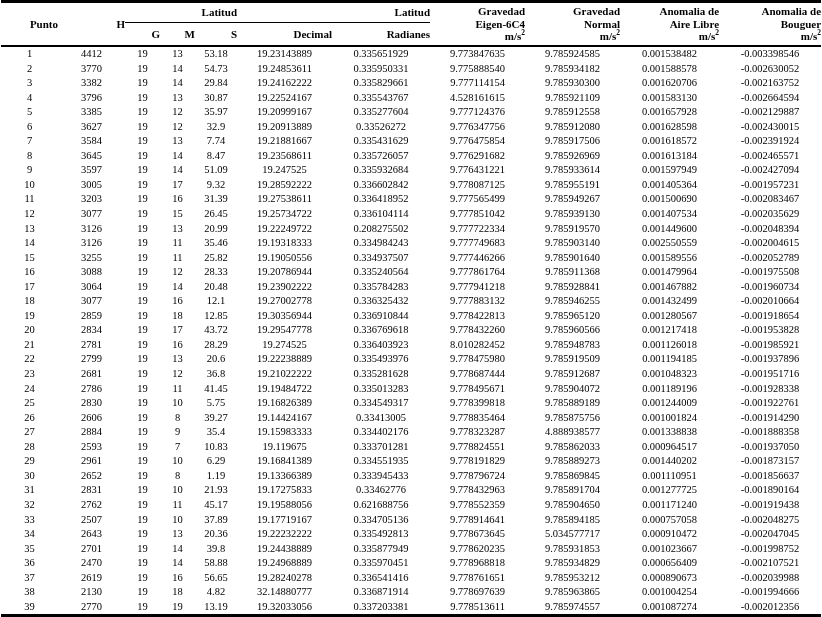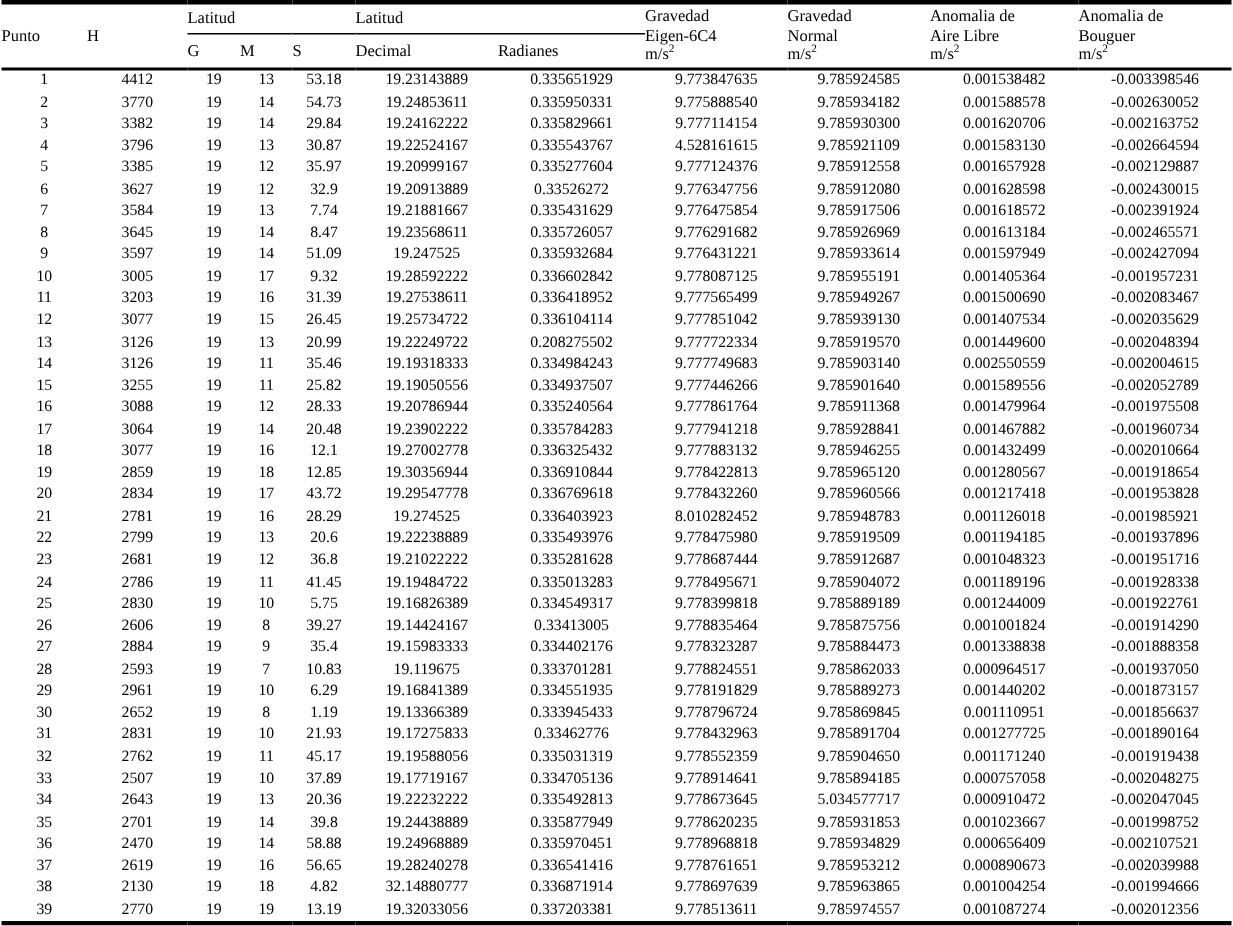--- a/index.html
+++ b/index.html
@@ -21,25 +21,25 @@
   col.c-s        { width: 42px; }
   col.c-decimal  { width: 95px; }
   col.c-radianes { width: 98px; }
   col.c-eigen    { width: 95px; }
   col.c-normal   { width: 95px; }
   col.c-aire     { width: 99px; }
   col.c-bouguer  { width: 102px; }
 
   thead { border-bottom: 2px solid #000; }
   th {
-    font-weight: normal;
+    font-weight: bold;
     font-size: 11px;
     line-height: 12.5px;
     padding: 0;
-    text-align: left;
+    text-align: right;
     vertical-align: middle;
     white-space: nowrap;
   }
   tr.hdr-row-1 th { height: 19px; vertical-align: middle; }
   tr.hdr-row-2 th { height: 22px; }
   th.grp { border-bottom: 1.5px solid #000; }
   th .hl { display: block; }
   sup { font-size: 7.5px; line-height: 0; }
 
   tbody td {
@@ -445,21 +445,21 @@
       </tr>
       <tr>
         <td>27</td>
         <td>2884</td>
         <td>19</td>
         <td>9</td>
         <td>35.4</td>
         <td>19.15983333</td>
         <td>0.334402176</td>
         <td>9.778323287</td>
-        <td>9.785884473</td>
+        <td>4.888938577</td>
         <td>0.001338838</td>
         <td>-0.001888358</td>
       </tr>
       <tr>
         <td>28</td>
         <td>2593</td>
         <td>19</td>
         <td>7</td>
         <td>10.83</td>
         <td>19.119675</td>
@@ -508,21 +508,21 @@
         <td>0.001277725</td>
         <td>-0.001890164</td>
       </tr>
       <tr>
         <td>32</td>
         <td>2762</td>
         <td>19</td>
         <td>11</td>
         <td>45.17</td>
         <td>19.19588056</td>
-        <td>0.335031319</td>
+        <td>0.621688756</td>
         <td>9.778552359</td>
         <td>9.785904650</td>
         <td>0.001171240</td>
         <td>-0.001919438</td>
       </tr>
       <tr>
         <td>33</td>
         <td>2507</td>
         <td>19</td>
         <td>10</td>

